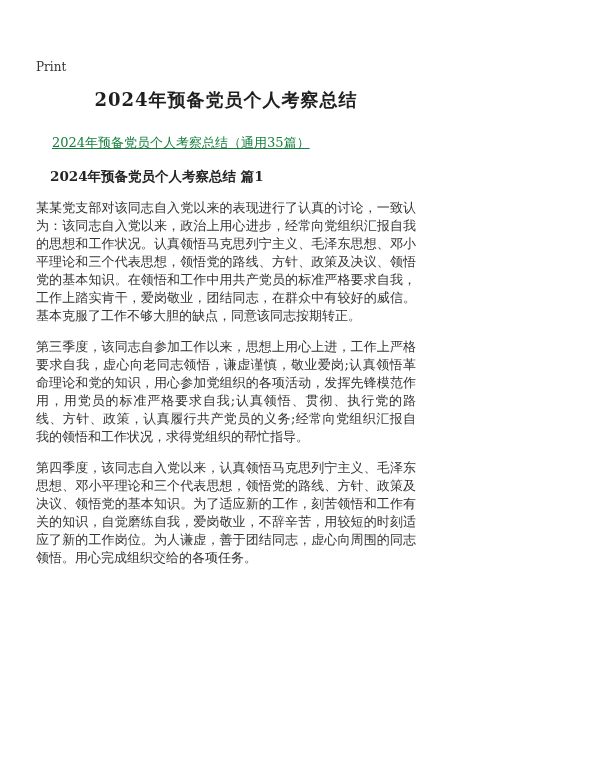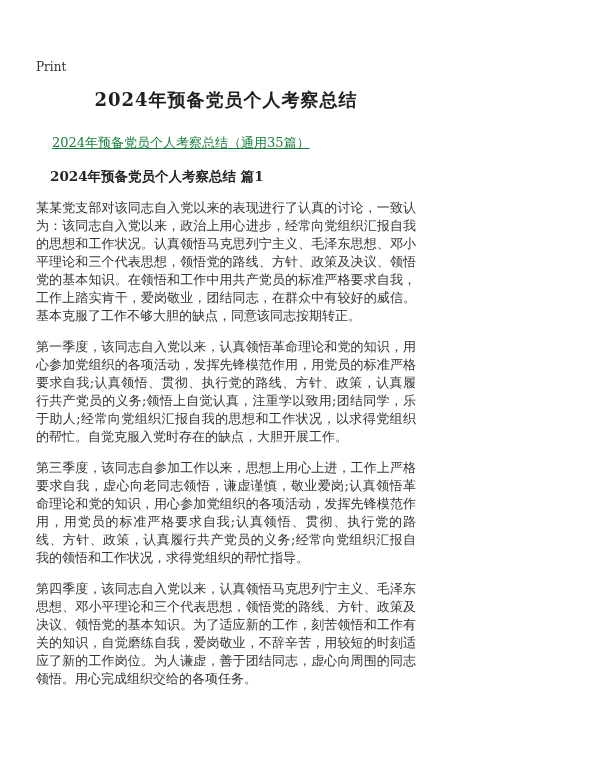--- a/index.html
+++ b/index.html
@@ -62,18 +62,17 @@
   <div class="doc-title">2024年预备党员个人考察总结</div>
 
   <div class="doc-subtitle">2024年预备党员个人考察总结（通用35篇）</div>
 
   <div>
     <div class="section-heading">2024年预备党员个人考察总结 篇1</div>
     <p class="para">某某党支部对该同志自入党以来的表现进行了认真的讨论，一致认为：该同志自入党以来，政治上用心进步，经常向党组织汇报自我的思想和工作状况。认真领悟马克思列宁主义、毛泽东思想、邓小平理论和三个代表思想，领悟党的路线、方针、政策及决议、领悟党的基本知识。在领悟和工作中用共产党员的标准严格要求自我，工作上踏实肯干，爱岗敬业，团结同志，在群众中有较好的威信。基本克服了工作不够大胆的缺点，同意该同志按期转正。</p>
   </div>
 
   <div>
-    <p class="para">第一季度，该同志自入党以来，认真领悟革命理论和党的知识，用心参加党组织的各项活动，发挥先锋模范作用，用党员的标准严格要求自我;认真领悟、贯彻、执行党的路线、方针、政策，认真履行共产党员的义务;领悟上自觉认真，注重学以致用;团结同学，乐于助人;经常向党组织汇报自我的思想和工作状况，以求得党组织的帮忙。自觉克服入党时存在的缺点，大胆开展工作。</p>
     <p class="para">第三季度，该同志自参加工作以来，思想上用心上进，工作上严格要求自我，虚心向老同志领悟，谦虚谨慎，敬业爱岗;认真领悟革命理论和党的知识，用心参加党组织的各项活动，发挥先锋模范作用，用党员的标准严格要求自我;认真领悟、贯彻、执行党的路线、方针、政策，认真履行共产党员的义务;经常向党组织汇报自我的领悟和工作状况，求得党组织的帮忙指导。</p>
     <p class="para">第四季度，该同志自入党以来，认真领悟马克思列宁主义、毛泽东思想、邓小平理论和三个代表思想，领悟党的路线、方针、政策及决议、领悟党的基本知识。为了适应新的工作，刻苦领悟和工作有关的知识，自觉磨练自我，爱岗敬业，不辞辛苦，用较短的时刻适应了新的工作岗位。为人谦虚，善于团结同志，虚心向周围的同志领悟。用心完成组织交给的各项任务。</p>
   </div>
 
 </div>
 
 </body></html>

